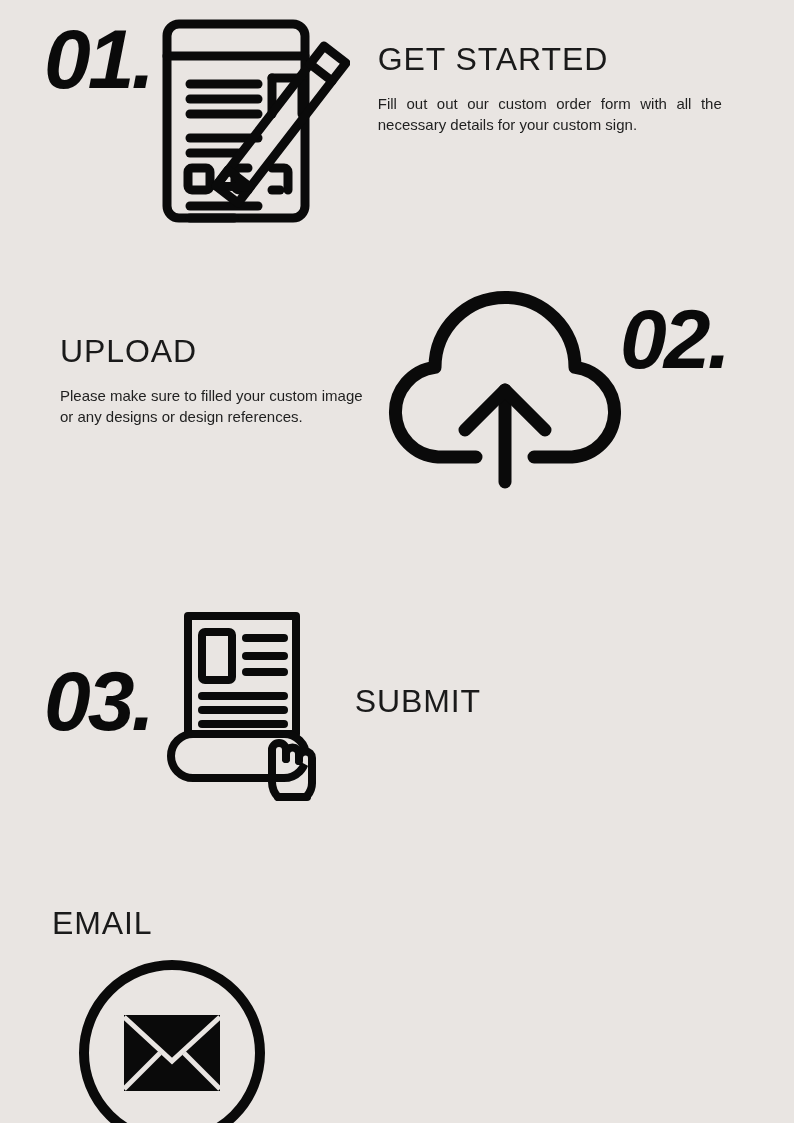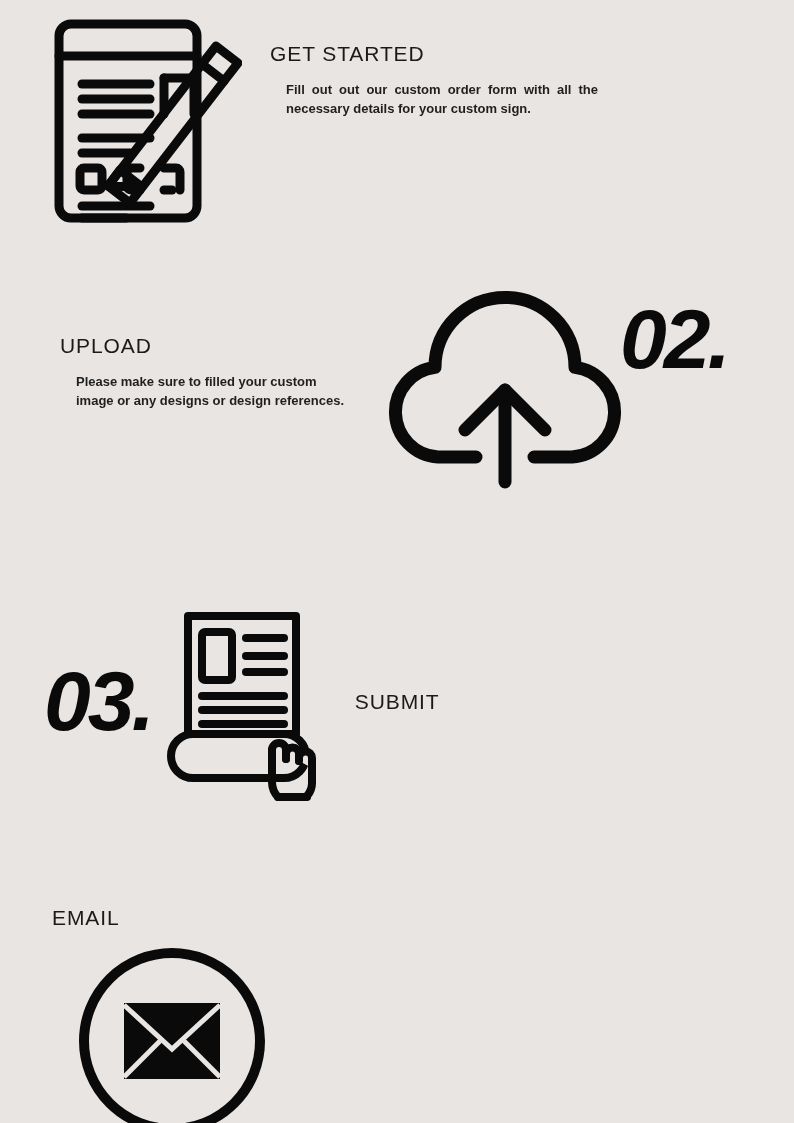--- a/index.html
+++ b/index.html
@@ -48,35 +48,35 @@
     flex: 0 0 auto;
   }
 
   .textcol {
     flex: 0 0 auto;
   }
 
   .heading {
     font-family: "Liberation Sans", sans-serif;
     font-weight: 400;
-    font-size: 21px;
+    font-size: 32px;
     letter-spacing: 0.9px;
     color: #1a1a1a;
     margin: 0 0 16px 0;
     line-height: 1.1;
     white-space: nowrap;
   }
 
   .body {
     font-family: "Liberation Sans", sans-serif;
-    font-weight: 700;
-    font-size: 13px;
+    font-weight: 400;
+    font-size: 15px;
     line-height: 1.42;
     color: #1f1f1f;
-    margin: 16px;
+    margin: 0;
   }
   .body.justify { text-align: justify; }
 
   
   #step1 { left: 44px; top: 14px; }
   #step1 .num { margin-top: 6px; }
   #step1 .icon-wrap { margin-left: 8px; margin-top: 2px; }
   #step1 .textcol { margin-left: 28px; margin-top: 28px; width: 344px; }
 
   
@@ -99,20 +99,21 @@
 
   svg { display: block; }
 </style>
 </head>
 <body>
 
 <div class="infographic">
 
   <div class="step" id="step1">
 
+    <div class="num">01.</div>
 
     <div class="icon-wrap">
       <svg width="190" height="210" viewBox="0 0 190 210" fill="none" stroke="#0a0a0a" stroke-width="9" stroke-linecap="round" stroke-linejoin="round">
 
         <rect x="7" y="8" width="138" height="194" rx="12"></rect>
 
         <line x1="7" y1="40" x2="145" y2="40"></line>
 
         <line x1="30" y1="68" x2="98" y2="68"></line>
         <line x1="30" y1="83" x2="98" y2="83"></line>

